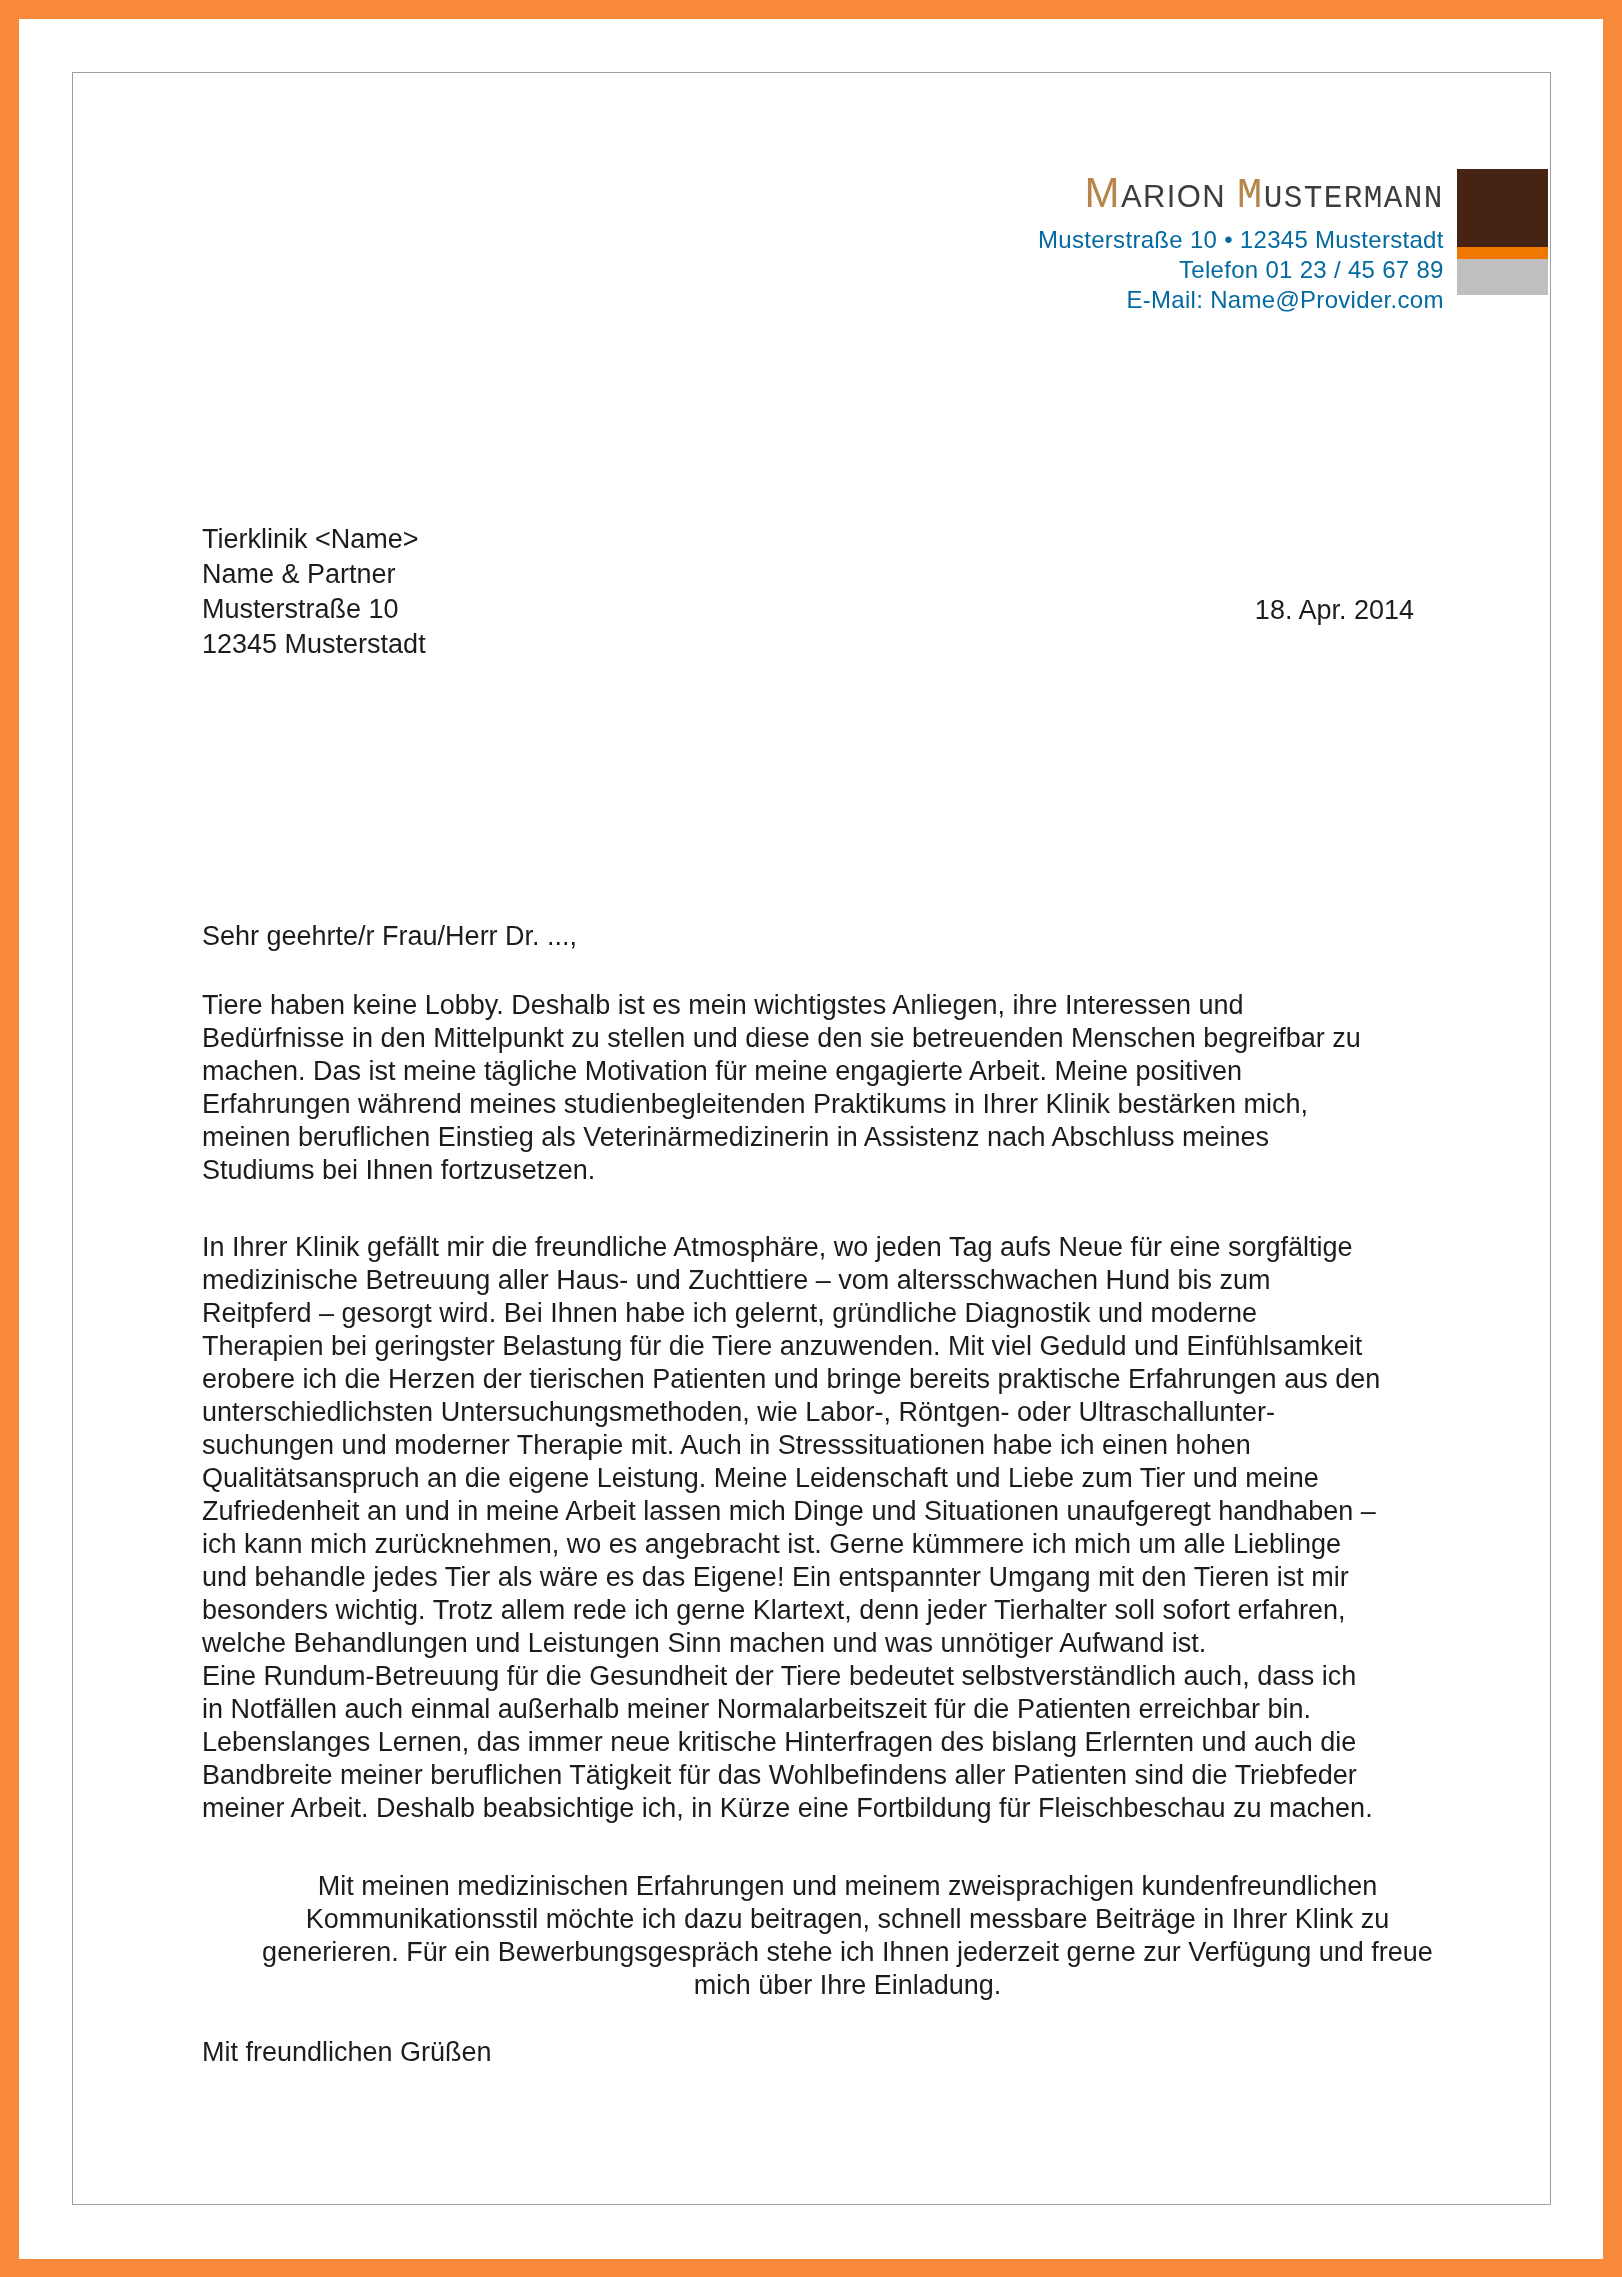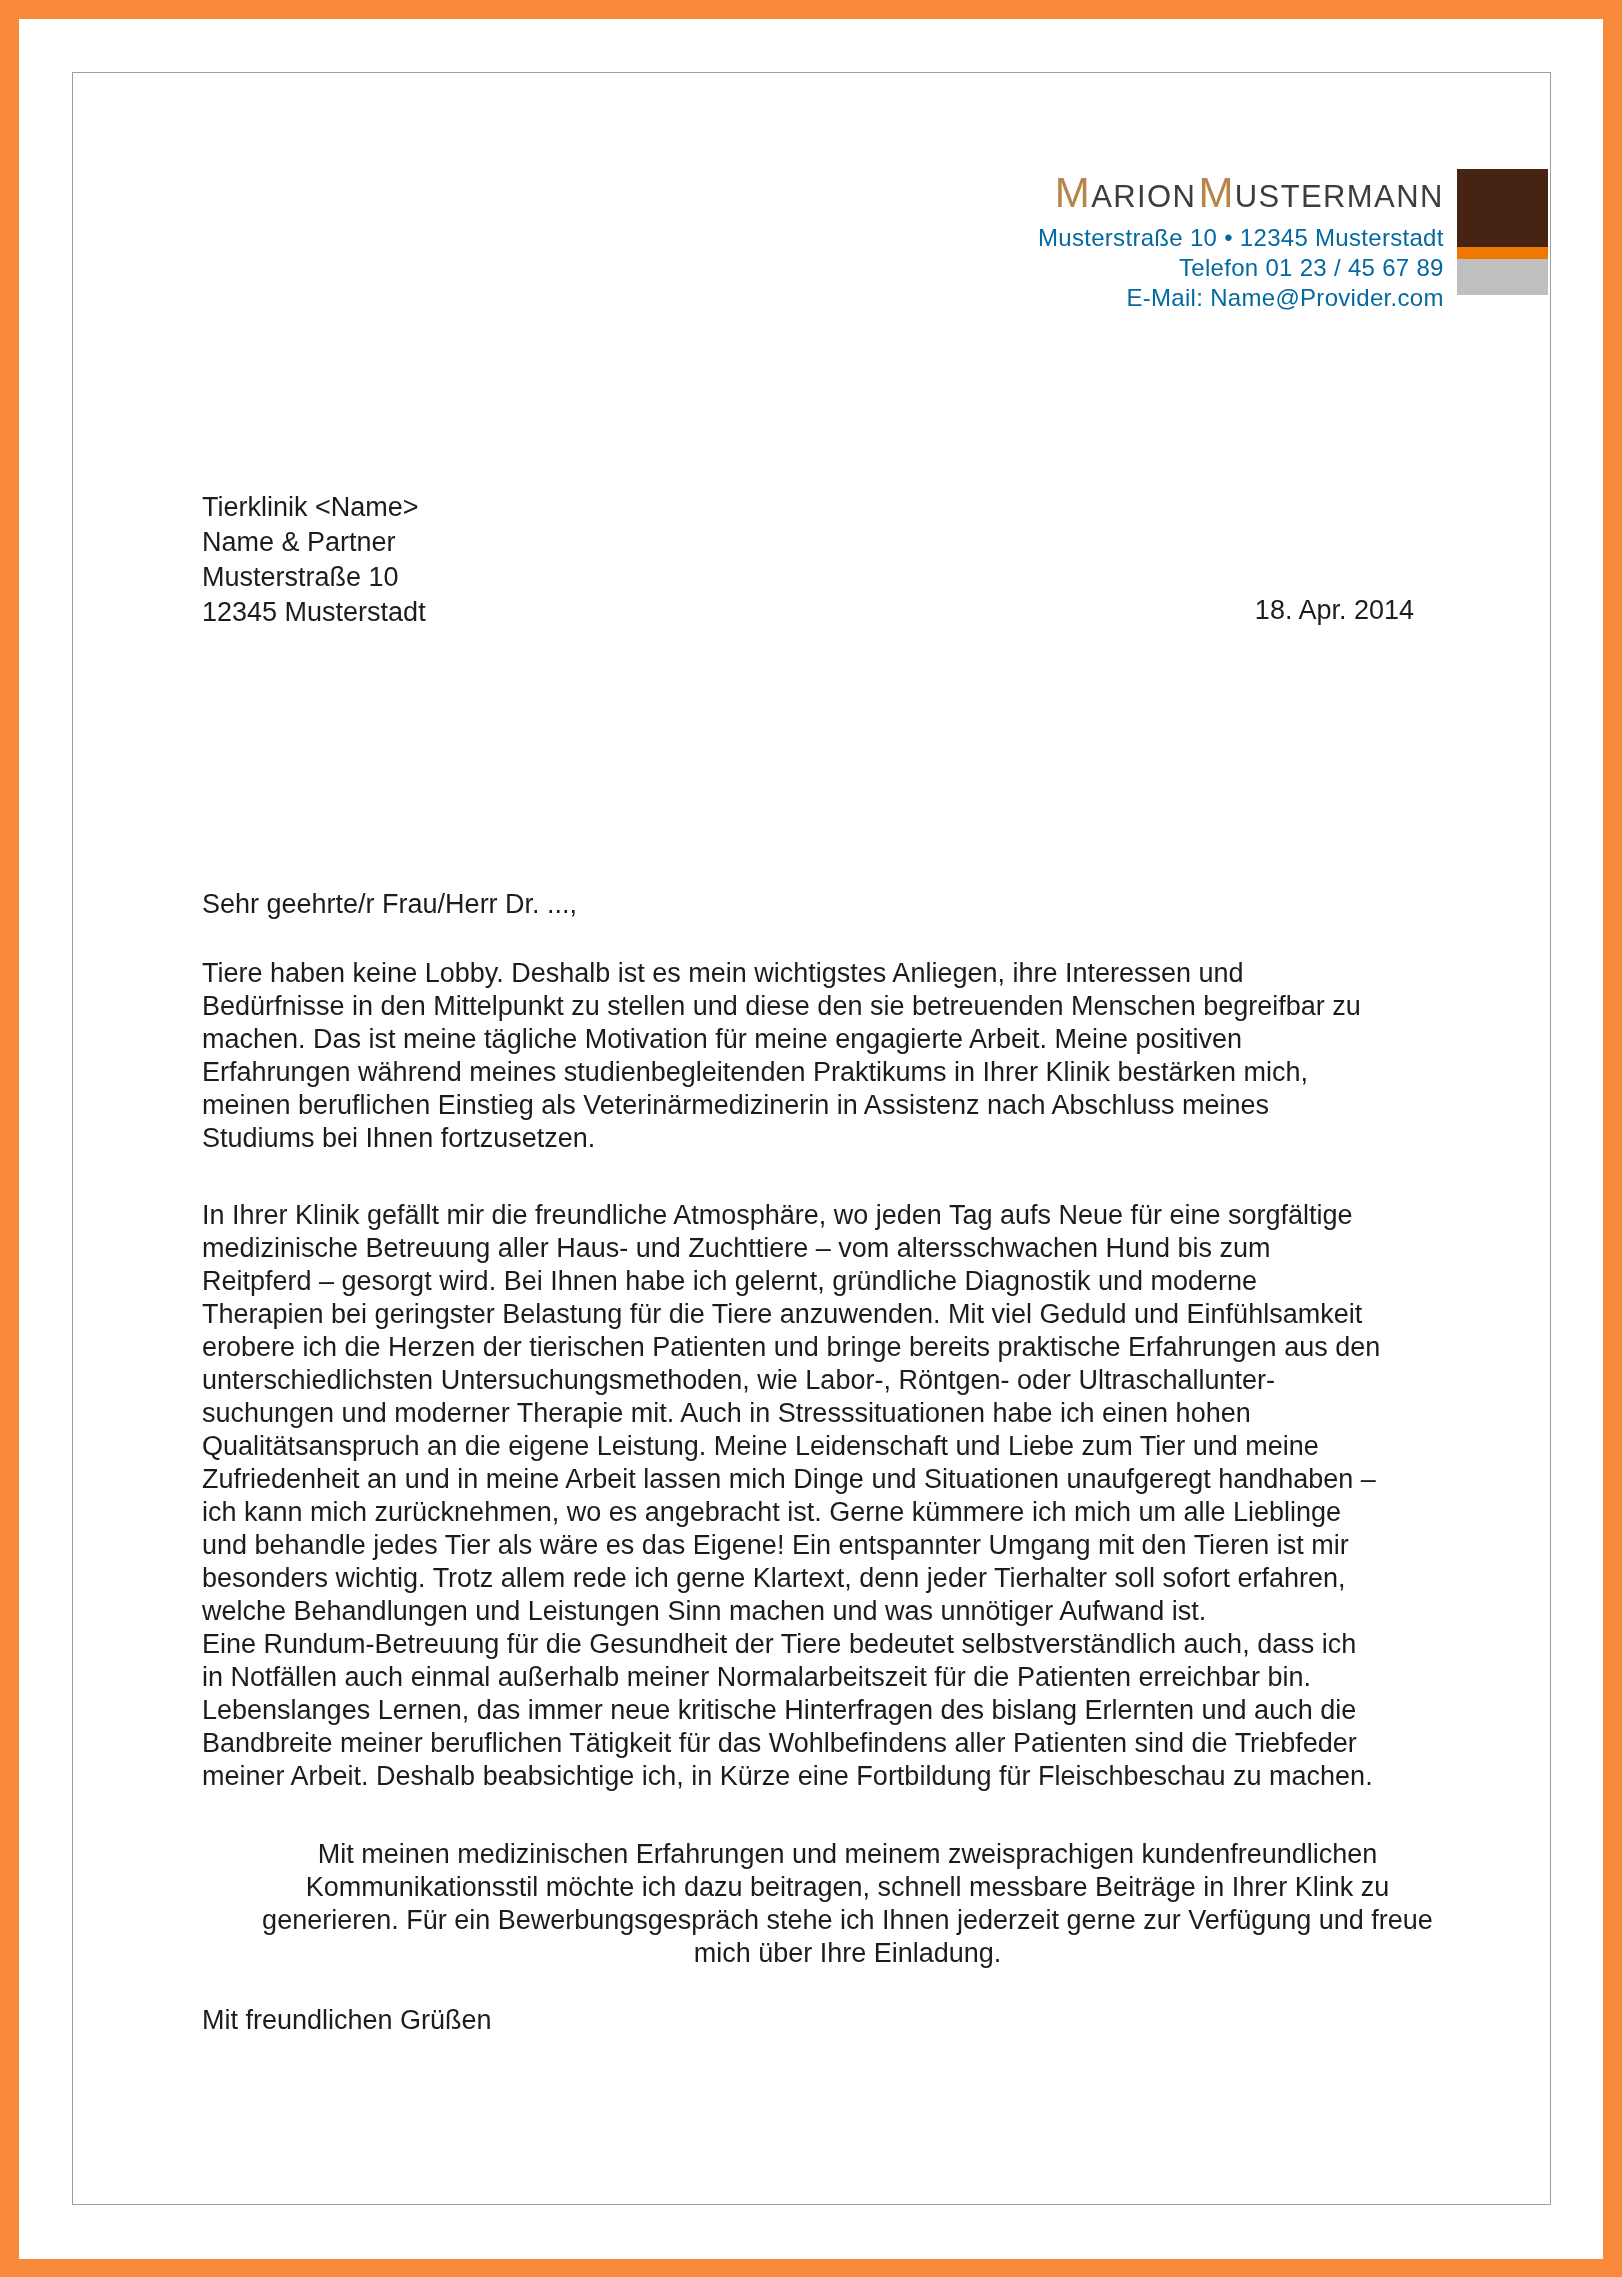--- a/index.html
+++ b/index.html
@@ -31,28 +31,28 @@
   .header{
     position:absolute;top:96px;right:1.9px;
     display:flex;align-items:flex-start;
   }
   .header-text{text-align:right;margin-right:13.4px;padding-top:1.9px;}
   .name-line{
     font-size:31px;line-height:44px;color:#3d3d3d;
     letter-spacing:1.4px;white-space:nowrap;margin-bottom:3.8px;
   }
   .name-line .initial{font-size:42px;color:var(--initial-tan);}
-  .name-line .word + .word{margin-left:2px;}
+  .name-line .word + .word{margin-left:11px;font-family:Liberation Mono, monospace;}
   .contact-line{font-size:24px;line-height:30px;color:#0369a1;letter-spacing:0.3px;text-align:right;}
   .logo{width:91px;}
   .logo-brown{height:78px;background:var(--logo-brown);}
   .logo-orange{height:12.4px;background:var(--logo-orange);}
   .logo-gray{height:36px;background:var(--logo-gray);}
   
-  .block{position:absolute;left:129px;font-size:27px;line-height:33px;color:var(--ink);}
+  .block{position:absolute;left:129px;font-size:27px;line-height:33px;color:var(--ink);margin-top:32px;}
   .recipient{top:417px;line-height:35px;}
   .date-line{position:absolute;top:522px;right:136px;font-size:27px;color:var(--ink);}
   .subject{top:715px;font-size:29px;}
   .subject .subject-highlight{font-weight:bold;color:var(--subject-brown);}
   .subject .subject-sep{margin:0 9.6px;color:#111;}
   .salutation{top:815px;}
   .para{white-space:pre-line;right:57px;}
   .p1{top:884px;}
   .p2{top:1126px;}
   .p3{top:1765px;text-align:center;}

